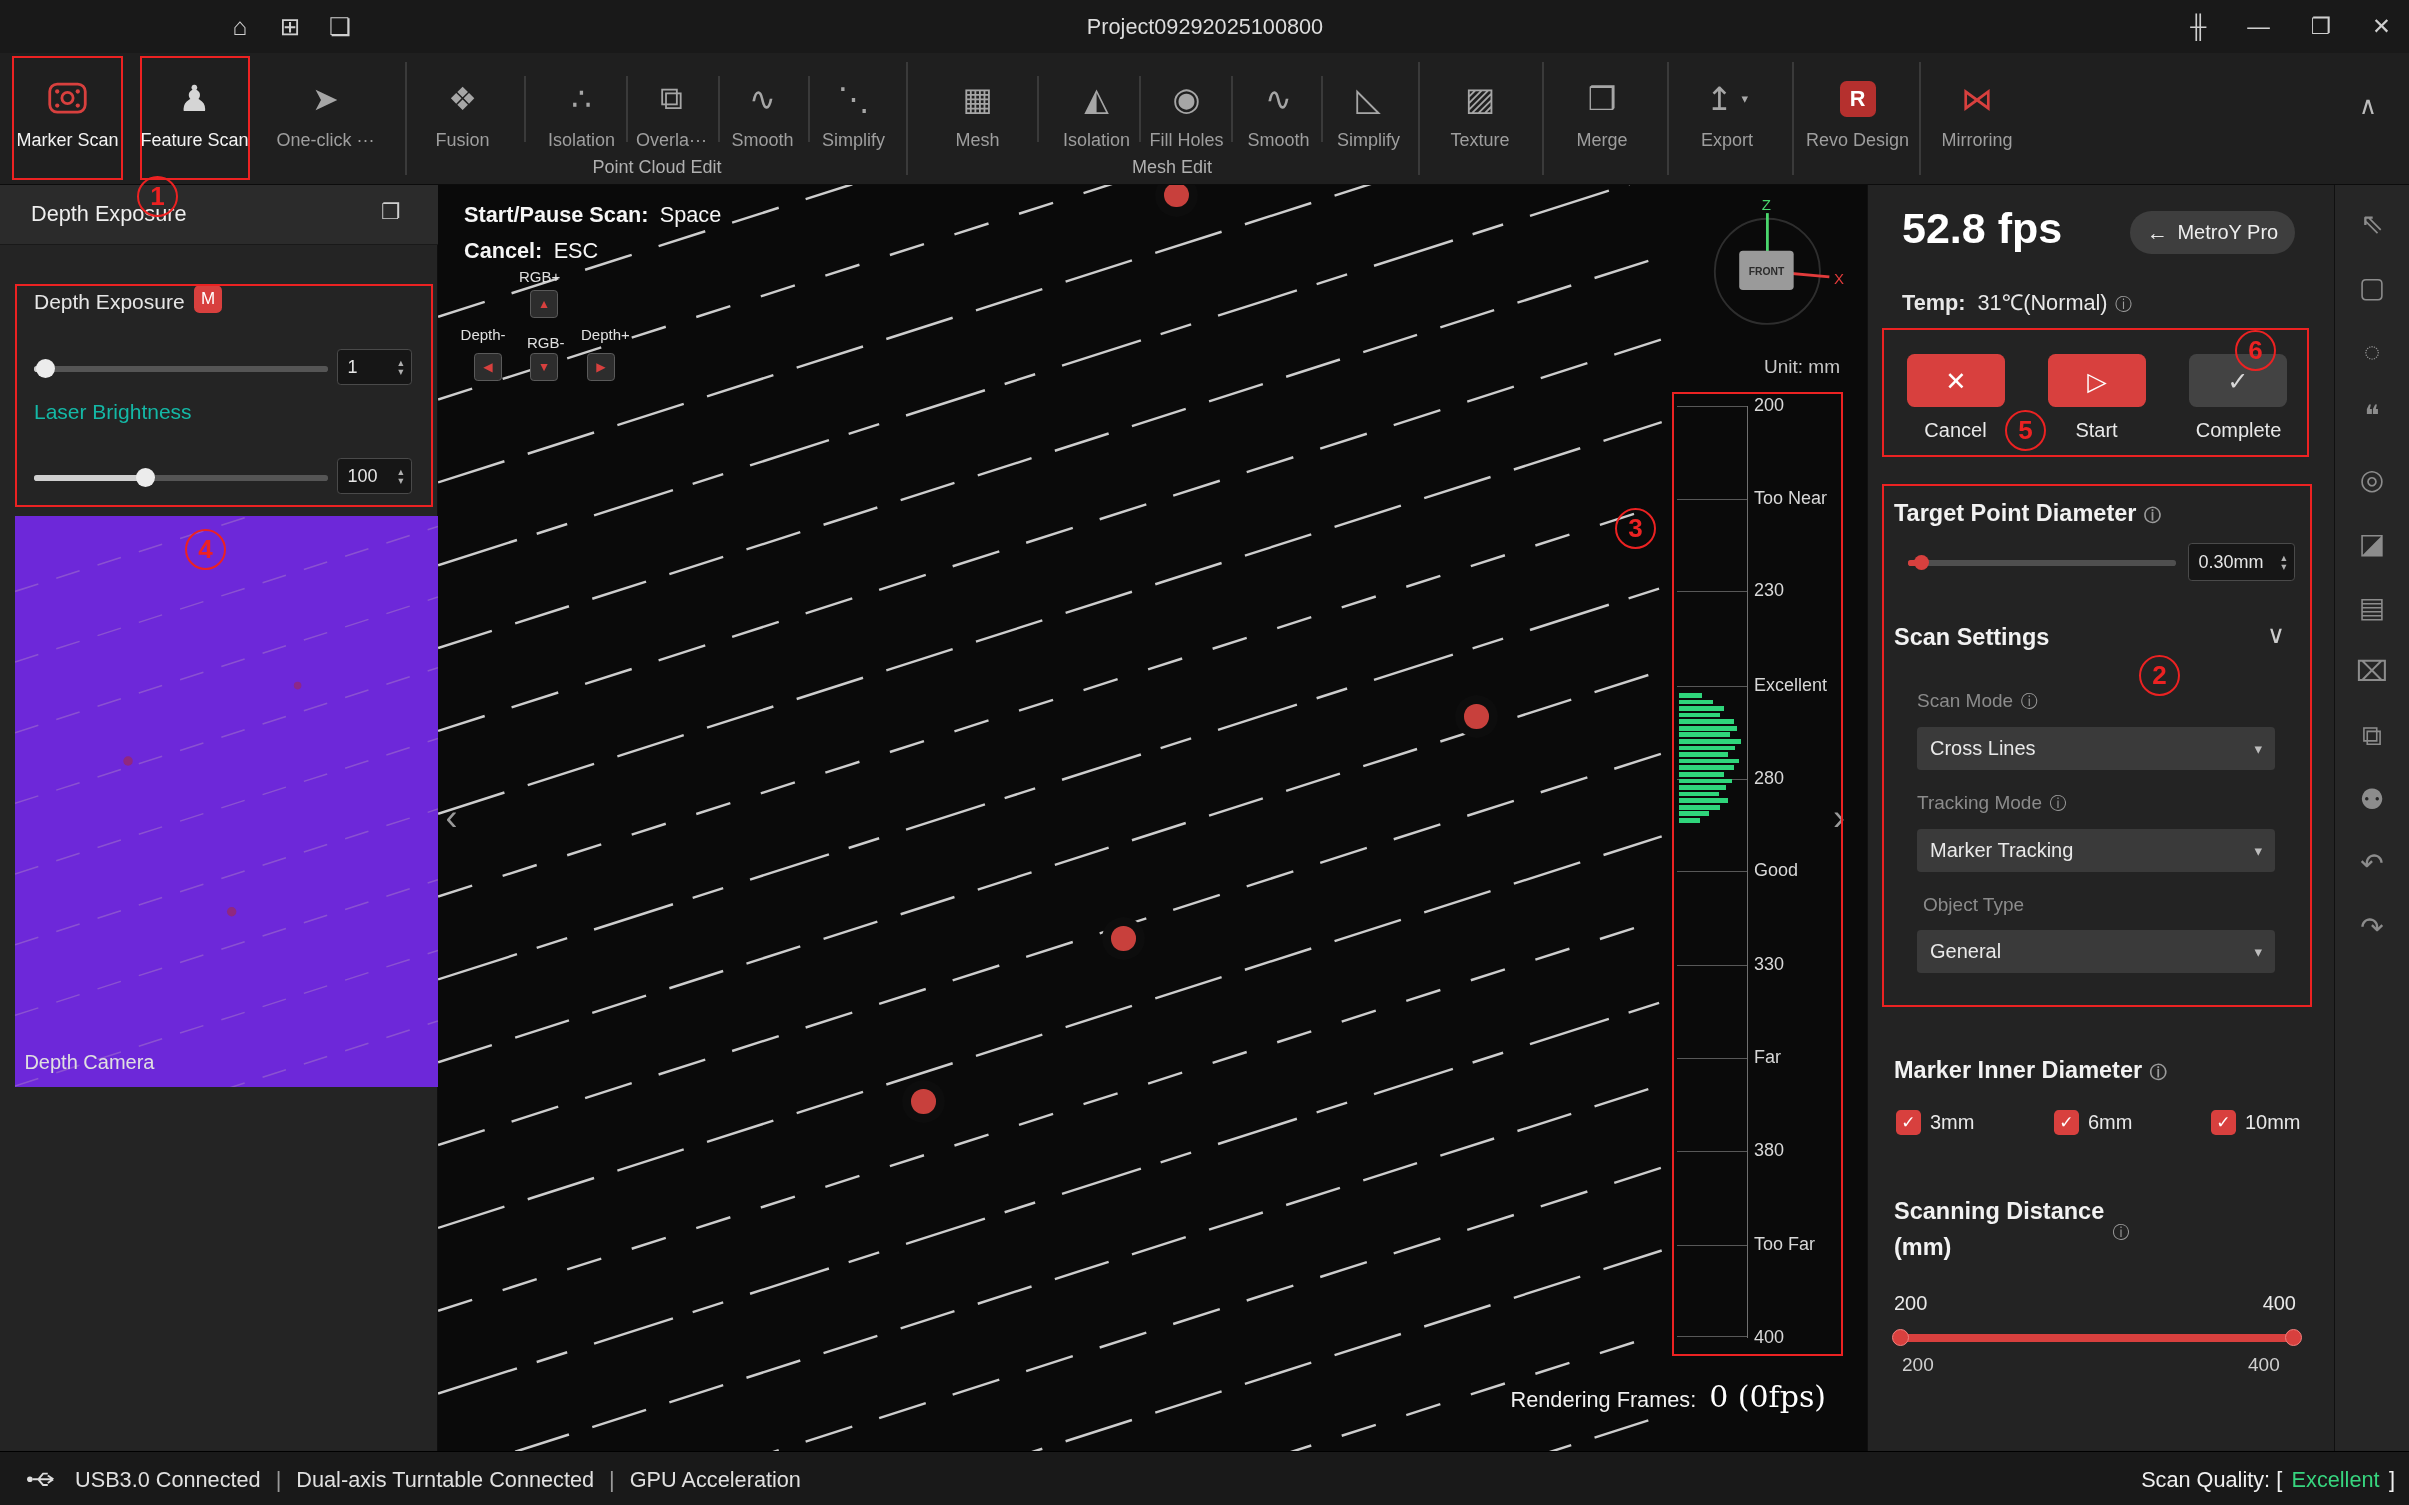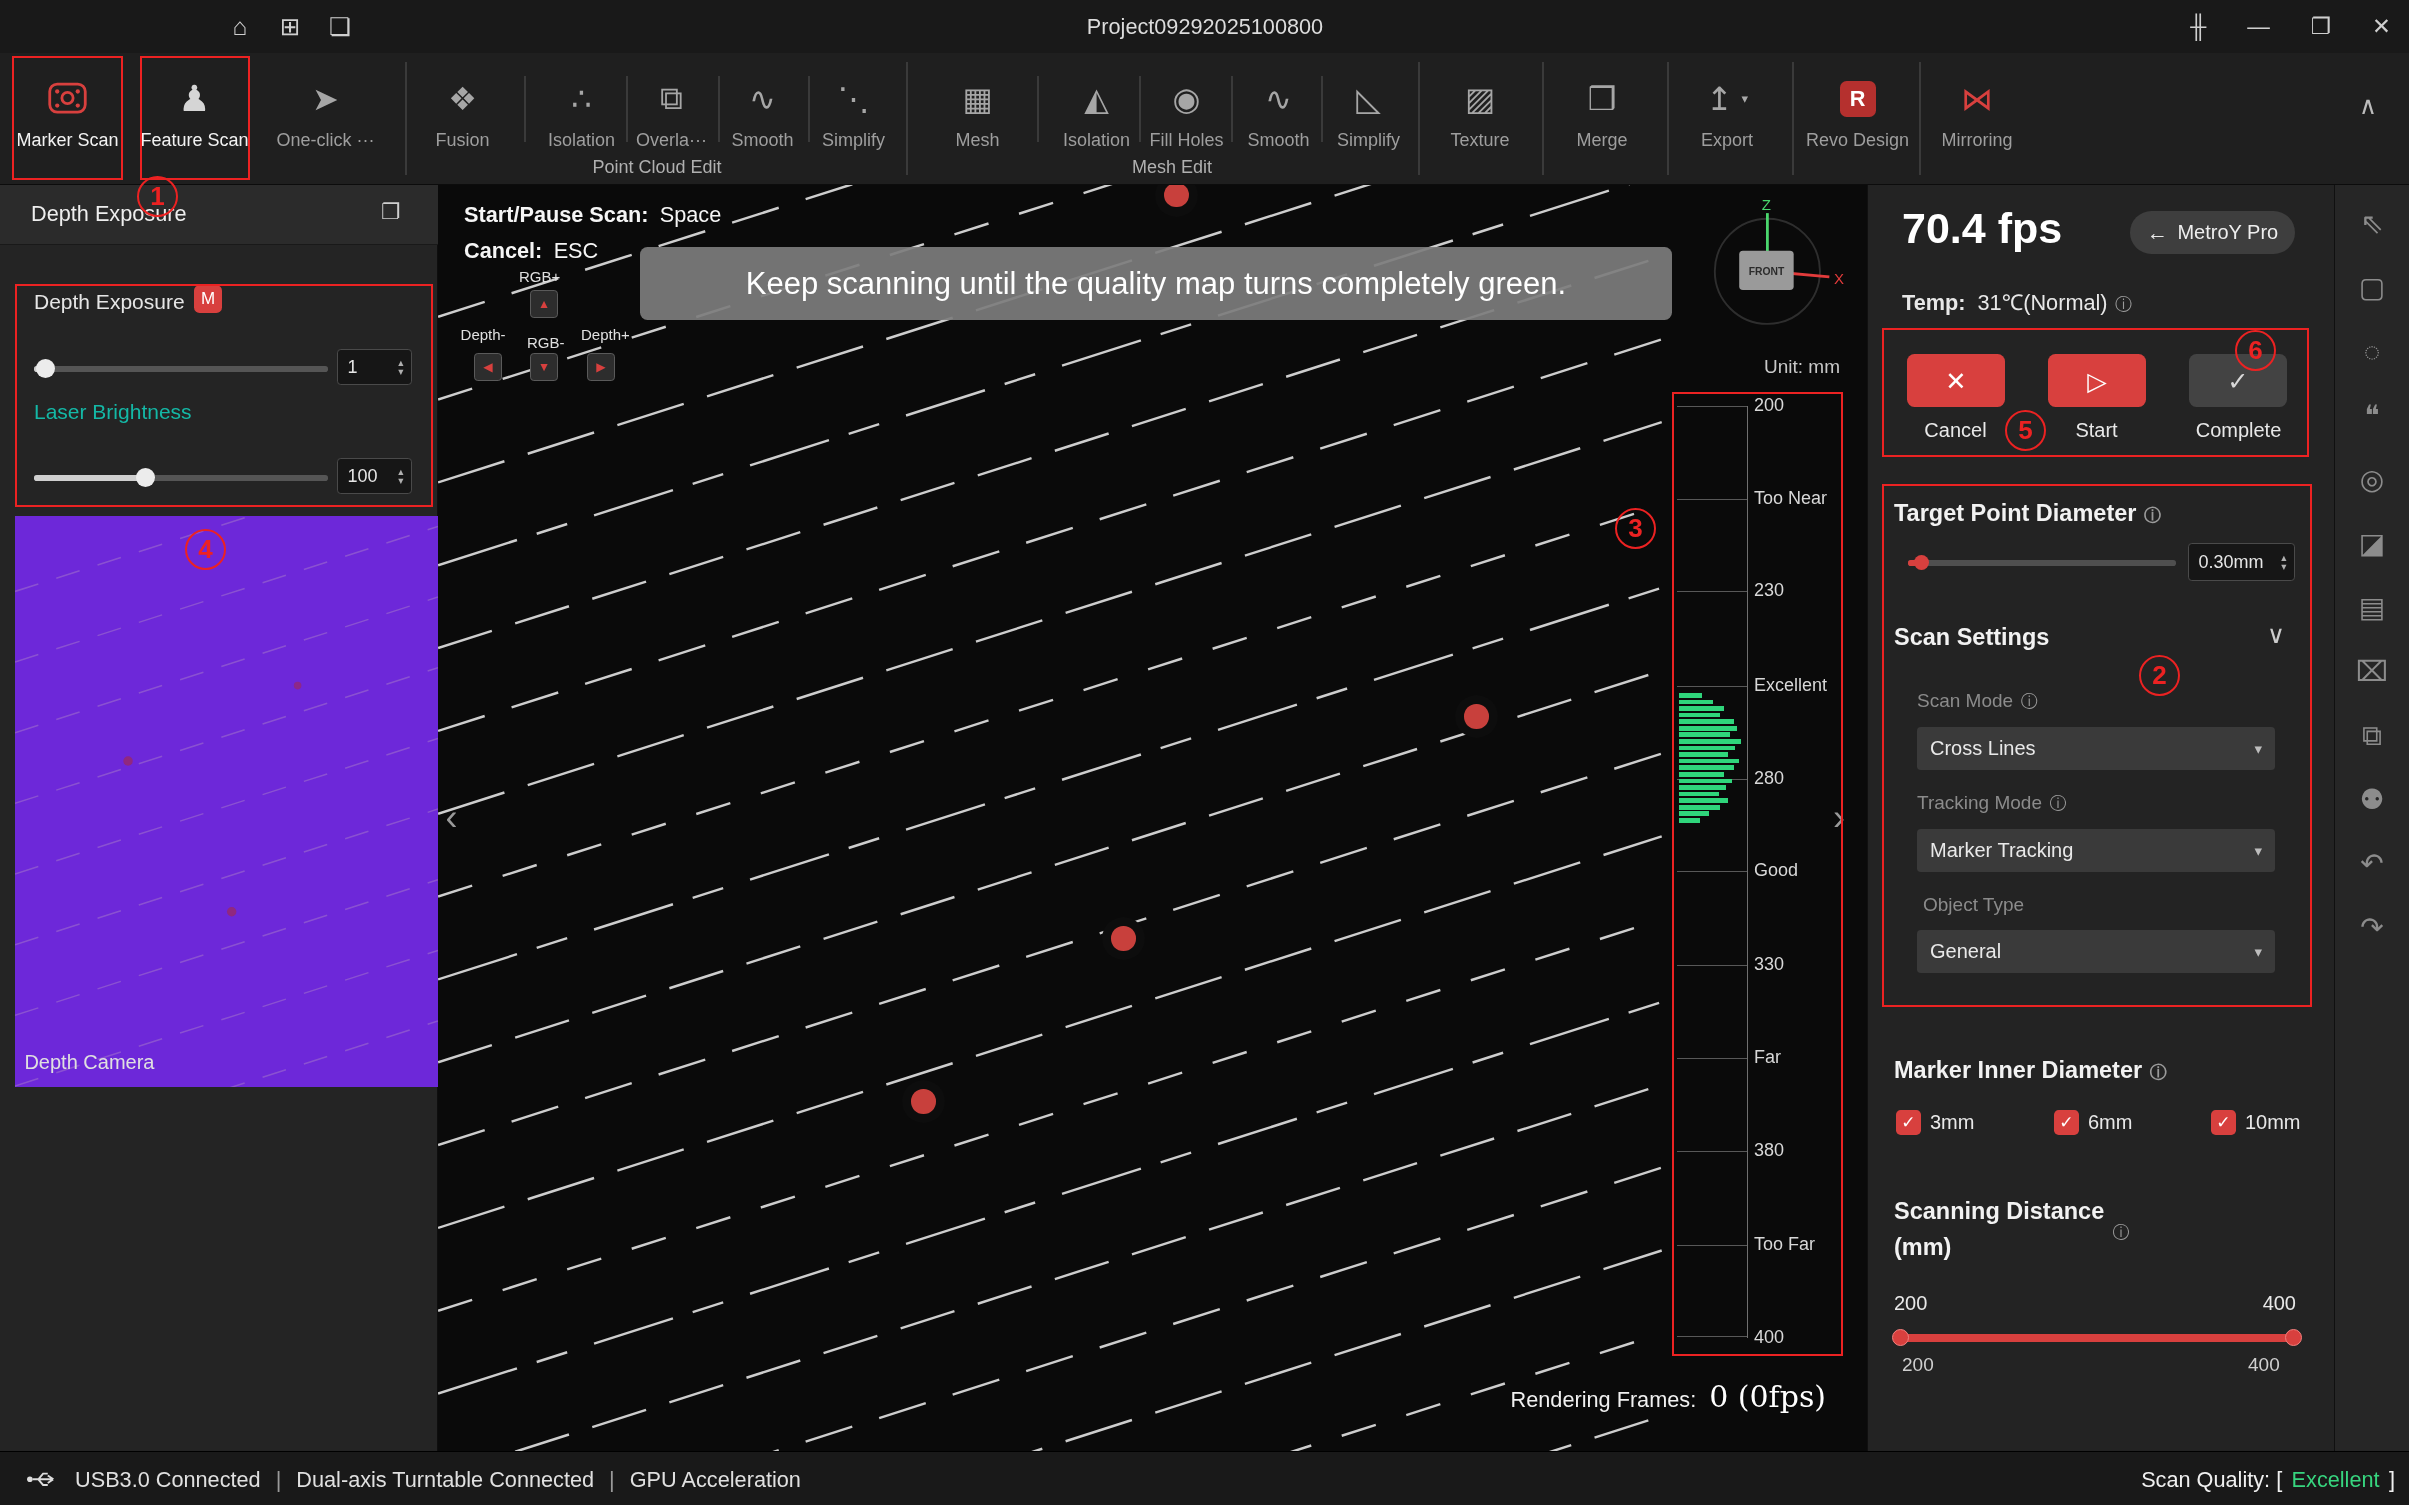--- a/index.html
+++ b/index.html
@@ -281,21 +281,20 @@
         <div class="marker-core"></div>
       </div>
 
     <div class="shortcut" style="top:17px;z-index:6;">
       <b>Start/Pause Scan:</b><span>Space</span>
     </div>
     <div class="shortcut" style="top:53px;z-index:6;">
       <b>Cancel:</b><span>ESC</span>
     </div>
 
-    <div id="toast">Keep scanning until the quality map turns completely green.</div>
 
     <div class="dpad-lbl" style="left:81px;top:83px;z-index:6;">RGB+</div>
     <div class="dpad-btn" style="left:92px;top:105px;z-index:6;">▲</div>
     <div class="dpad-lbl" style="left:22.6px;top:141px;z-index:6;">Depth-</div>
     <div class="dpad-lbl" style="left:89px;top:149px;z-index:6;">RGB-</div>
     <div class="dpad-lbl" style="left:143px;top:141px;z-index:6;">Depth+</div>
     <div class="dpad-btn" style="left:36px;top:168px;z-index:6;">◀</div>
     <div class="dpad-btn" style="left:92px;top:168px;z-index:6;">▼</div>
     <div class="dpad-btn" style="left:149px;top:168px;z-index:6;">▶</div>
 
@@ -362,21 +361,21 @@
     <div class="abs" style="right:41px;top:1194px;display:flex;align-items:baseline;gap:13px;z-index:4;">
       <span style="font-size:21.7px;color:#f0f0f0;">Rendering Frames:</span>
       <span style="font-family:'DejaVu Serif',serif;font-size:30px;color:#fff;">0 (0fps)</span>
     </div>
 
     <div class="vhandle" style="left:7.5px;top:612px;">‹</div>
     <div class="vhandle" style="left:1395px;top:612px;">›</div>
   </div>
 
   <div id="rightpanel">
-    <div class="abs" style="left:34px;top:19px;font-size:43px;font-weight:bold;color:#fff;">70.4 fps</div>
+    <div class="abs" style="left:34px;top:19px;font-size:43px;font-weight:bold;color:#fff;">52.8 fps</div>
     <div class="abs" style="left:262px;top:26px;height:43px;background:#3e3e3e;border-radius:21.7px;display:flex;align-items:center;gap:9.4px;padding:0 17px;cursor:pointer;">
       <span style="font-size:21px;color:#e8e8e8;">←</span>
       <span style="font-size:20px;color:#eee;">MetroY Pro</span>
     </div>
     <div class="abs" style="left:34px;top:102px;font-size:21.7px;color:#e8e8e8;">
       <b>Temp:</b>&nbsp;&nbsp;<span>31℃(Normal)</span><span class="info-ic">ⓘ</span>
     </div>
 
     <div class="scanbtn btn-red" style="left:39px;top:169px;">
         <span>✕</span>

